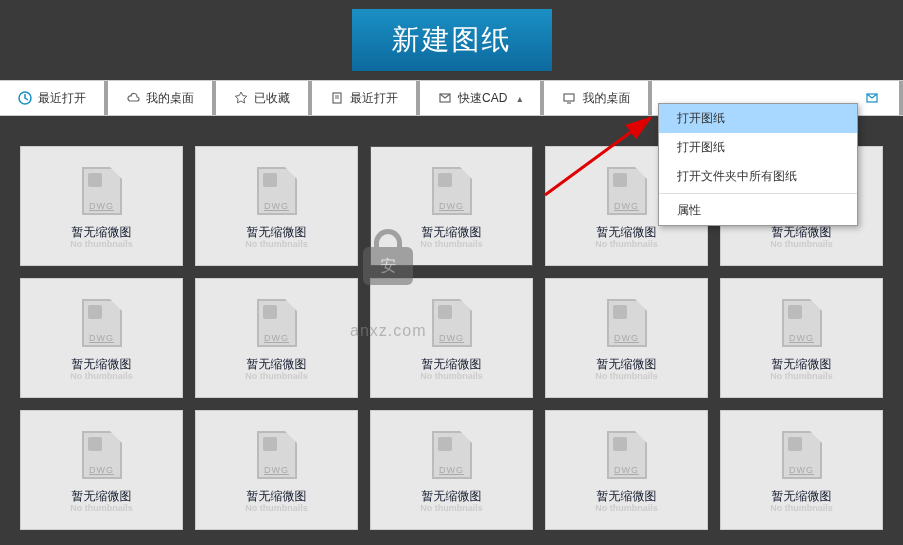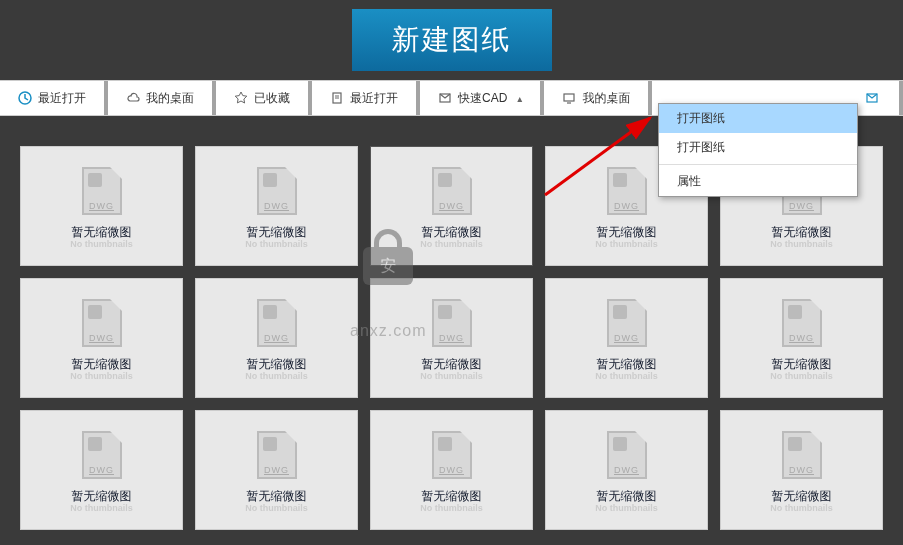--- a/index.html
+++ b/index.html
@@ -448,20 +448,21 @@
         </div>
       <div class="thumb-caption">暂无缩微图</div>
       <div class="thumb-subcaption">No thumbnails</div>
     </div>
   </div>
 </div>
 
 <div class="context-menu">
   <div class="menu-item highlighted">打开图纸</div>
   <div class="menu-item">打开图纸</div>
+  <div class="menu-item">打开文件夹中所有图纸</div>
   <div class="menu-divider"></div>
   <div class="menu-item">属性</div>
 </div>
 
 <svg class="arrow" width="130" height="90">
   <defs>
     <marker id="ah" markerWidth="10" markerHeight="10" refX="8" refY="3" orient="auto">
       <path d="M0,0 L0,6 L9,3 z" fill="#e00000"></path>
     </marker>
   </defs>

